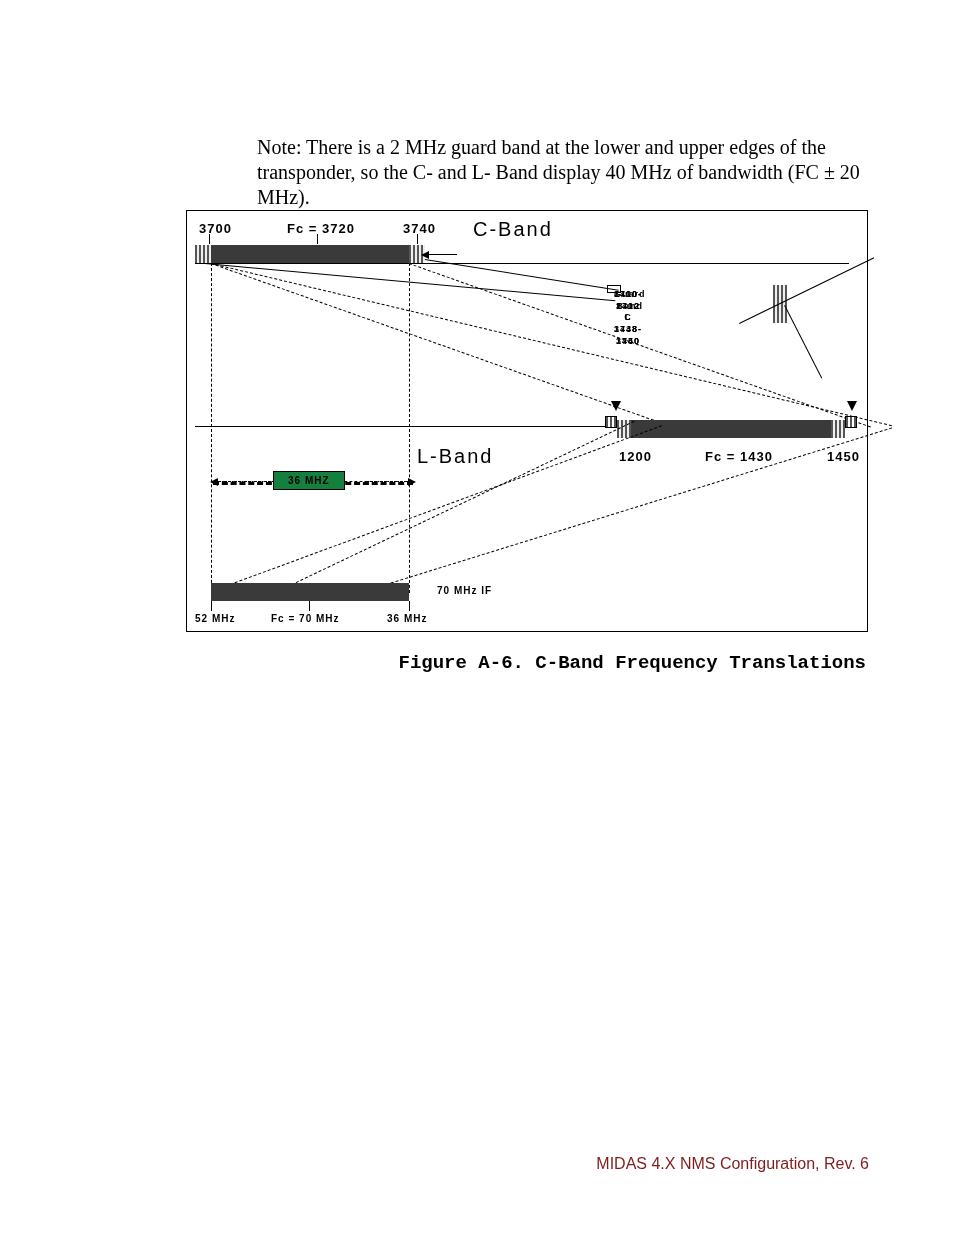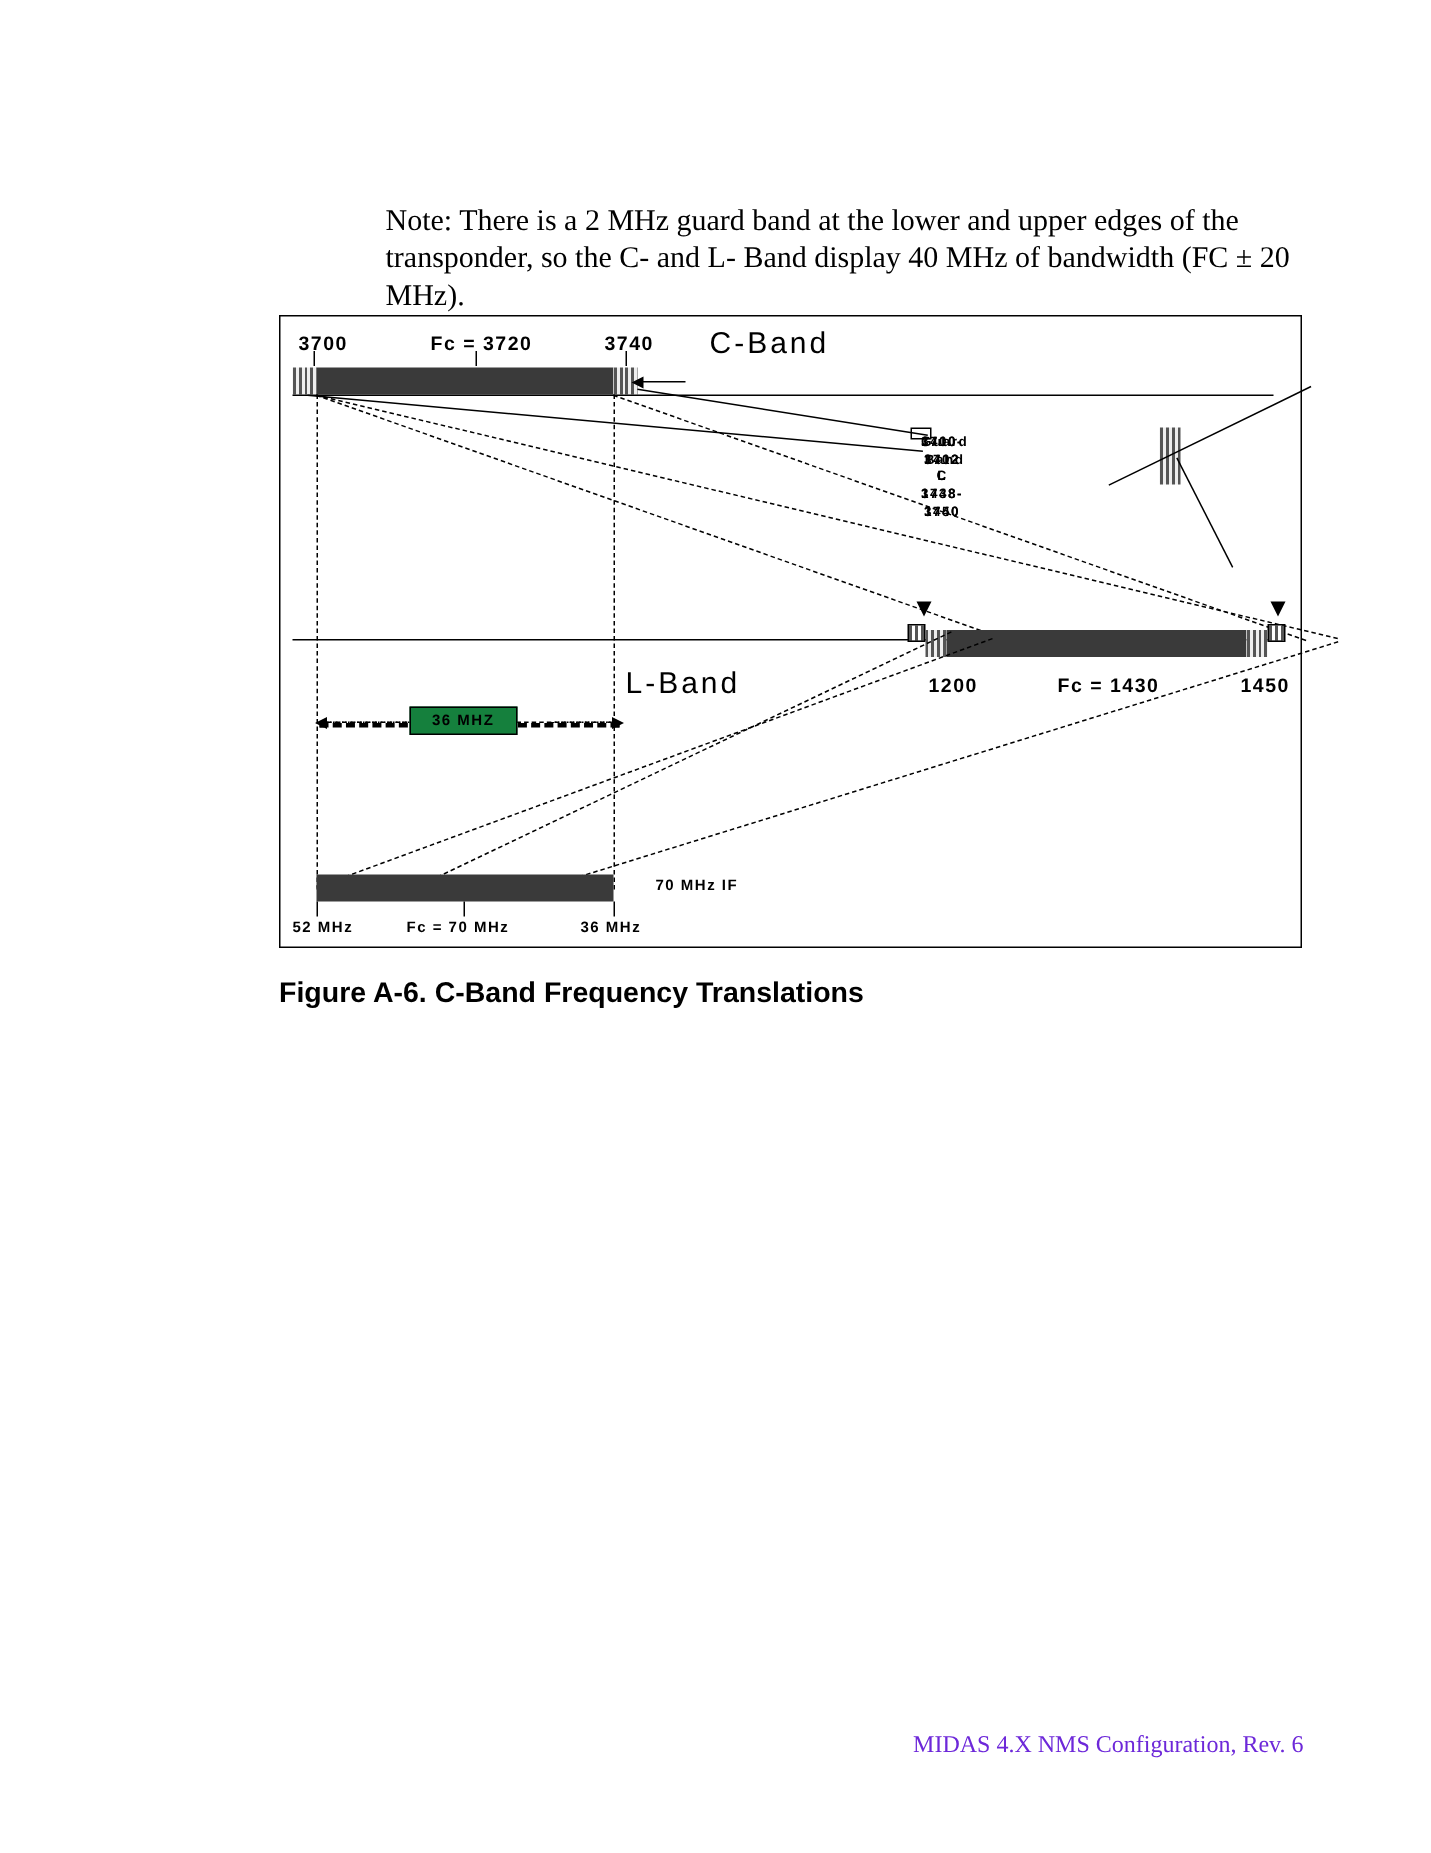--- a/index.html
+++ b/index.html
@@ -16,22 +16,22 @@
 .lblsm{font-size:10px;letter-spacing:1px;font-weight:bold}
 .band{font-size:20px;letter-spacing:2px;font-weight:normal}
 .gbox{border:1px solid #000;background:#fff;font-size:9px;font-weight:bold;letter-spacing:1px;line-height:1.3;text-align:center;padding:3px 6px}
 .mbox{border:1px solid #000;background:#15803d;font-size:10px;font-weight:bold;letter-spacing:1px;padding:3px 14px}
 .arrowL::before{content:"";position:absolute;left:-6px;top:-4px;border-top:4px solid transparent;border-bottom:4px solid transparent;border-right:8px solid #000}
 .arrowR::after{content:"";position:absolute;right:-6px;top:-4px;border-top:4px solid transparent;border-bottom:4px solid transparent;border-left:8px solid #000}
 .dline{position:absolute;border-top:1px dashed #000;transform-origin:0 0}
 .sline{position:absolute;border-top:1px solid #000;transform-origin:0 0}
 .vdash{position:absolute;border-left:1px dashed #000;width:0}
 .sq{position:absolute;width:10px;height:10px;background:repeating-linear-gradient(90deg,#555 0,#555 2px,#fff 2px,#fff 4px);border:1px solid #000}
-.cap{position:absolute;left:186px;top:652px;width:680px;text-align:left;font-size:19px;font-weight:bold;font-family:Liberation Sans, sans-serif}
-.foot{position:absolute;right:85px;bottom:60px;text-align:right;font-family:Liberation Serif, serif;font-size:16px;color:#6d28d9;line-height:1.35}
+.cap{position:absolute;left:186px;top:652px;width:680px;text-align:right;font-size:19px;font-weight:bold;font-family:Liberation Mono, monospace}
+.foot{position:absolute;right:85px;bottom:60px;text-align:right;font-family:Liberation Sans, sans-serif;font-size:16px;color:#7f1d1d;line-height:1.35}
 .dotline{position:absolute;height:0;border-top:1px dotted #000}
 </style>
 </head>
 <body>
 
 <div class="note">
 <b>Note</b><span>: There is a 2 MHz guard band at the lower and upper edges of the transponder, so the C- and L- Band display 40 MHz of bandwidth (FC ± 20 MHz).</span>
 </div>
 
 <div class="fig">

